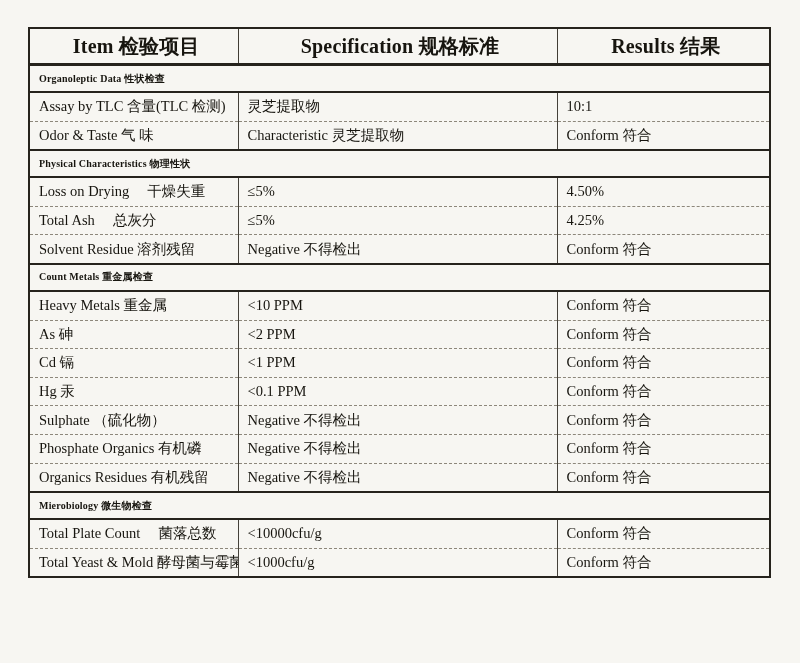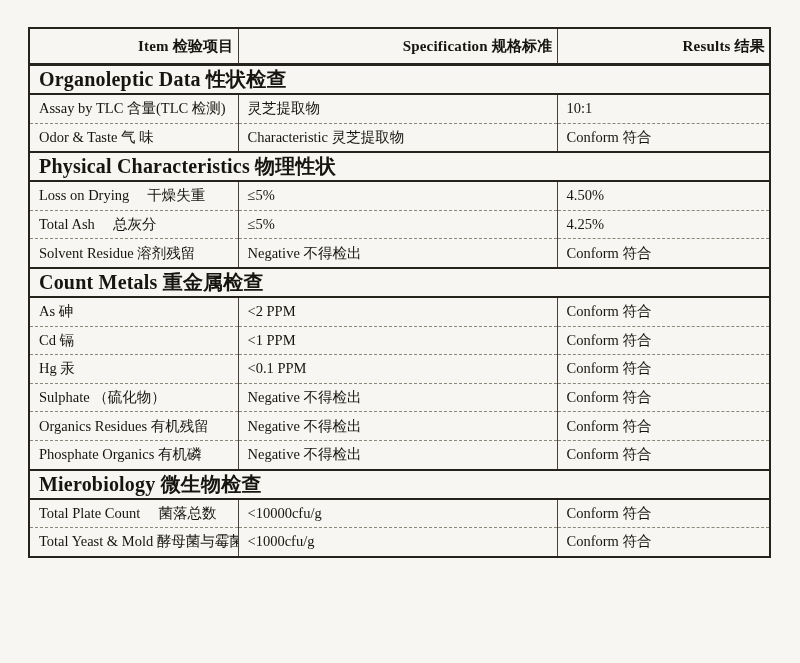--- a/index.html
+++ b/index.html
@@ -21,34 +21,34 @@
   table.coa {
     position: absolute;
     left: 28px;
     top: 27px;
     width: 741px;
     border-collapse: collapse;
     table-layout: fixed;
     border: 2px solid #26231d;
   }
   table.coa th {
-    text-align: right;
+    text-align: center;
     vertical-align: middle;
-    font-size: 15px;
+    font-size: 20px;
     font-weight: bold;
     height: 34px;
     padding: 0 4px 0 9px;
     border-bottom: 3px solid #26231d;
     border-left: 1px solid #413d35;
     letter-spacing: 0.2px;
   }
   table.coa th:first-child { border-left: none; }
   tr.section-row td {
     font-weight: bold;
-    font-size: 20px;
+    font-size: 10px;
     height: 25px;
     vertical-align: middle;
     padding: 0 4px 0 9px;
     border-top: 2px solid #26231d;
     border-bottom: 2px solid #26231d;
     letter-spacing: 0.2px;
   }
   tr.data-row td {
     font-size: 14.5px;
     height: 27.6px;
@@ -108,46 +108,51 @@
         </tr>
         <tr class="data-row">
           <td>Solvent Residue  溶剂残留</td>
           <td>Negative  不得检出</td>
           <td>Conform  符合</td>
         </tr>
         <tr class="section-row">
           <td colspan="3">Count Metals  重金属检查</td>
         </tr>
         <tr class="data-row">
+          <td>Heavy Metals  重金属</td>
+          <td>&lt;10 PPM</td>
+          <td>Conform  符合</td>
+        </tr>
+        <tr class="data-row">
           <td>As  砷</td>
           <td>&lt;2 PPM</td>
           <td>Conform  符合</td>
         </tr>
         <tr class="data-row">
           <td>Cd  镉</td>
           <td>&lt;1 PPM</td>
           <td>Conform  符合</td>
         </tr>
         <tr class="data-row">
           <td>Hg  汞</td>
           <td>&lt;0.1 PPM</td>
           <td>Conform  符合</td>
         </tr>
         <tr class="data-row">
           <td>Sulphate （硫化物）</td>
           <td>Negative  不得检出</td>
           <td>Conform  符合</td>
         </tr>
         <tr class="data-row">
-          <td>Organics Residues  有机残留</td>
+          <td>Phosphate Organics  有机磷</td>
           <td>Negative  不得检出</td>
           <td>Conform  符合</td>
         </tr>
         <tr class="data-row">
-          <td>Phosphate Organics  有机磷</td>
+          <td>Organics Residues  有机残留</td>
           <td>Negative  不得检出</td>
           <td>Conform  符合</td>
         </tr>
         <tr class="section-row">
           <td colspan="3">Mierobiology  微生物检查</td>
         </tr>
         <tr class="data-row">
           <td>Total Plate Count　 菌落总数</td>
           <td>&lt;10000cfu/g</td>
           <td>Conform  符合</td>

